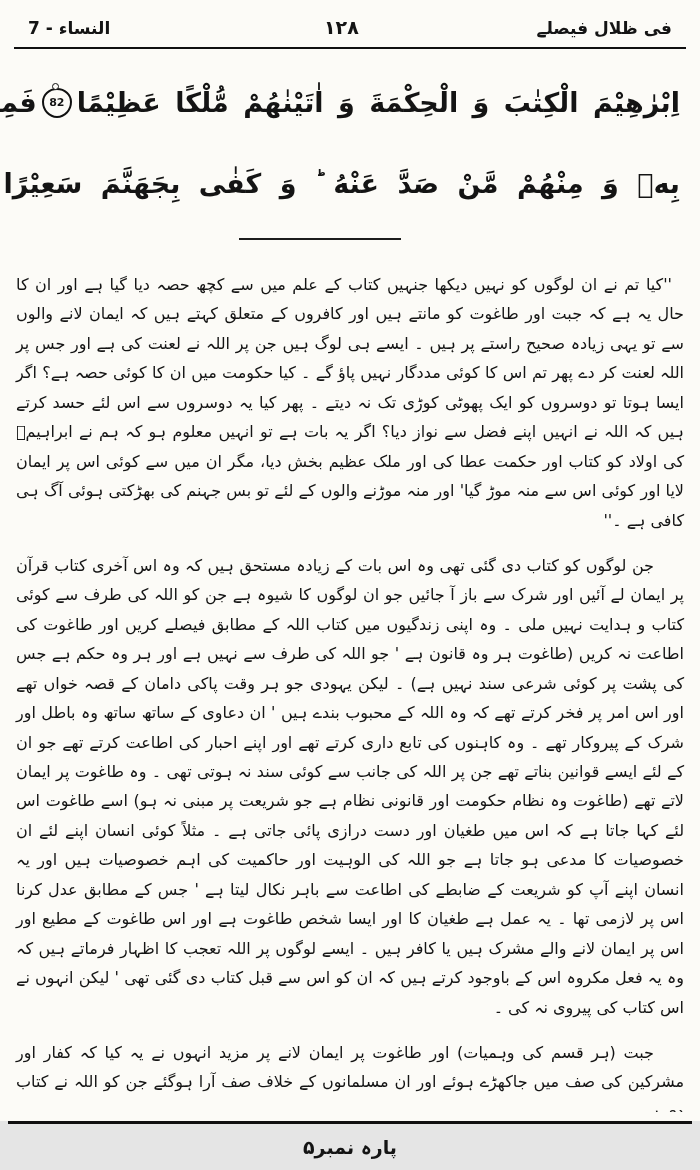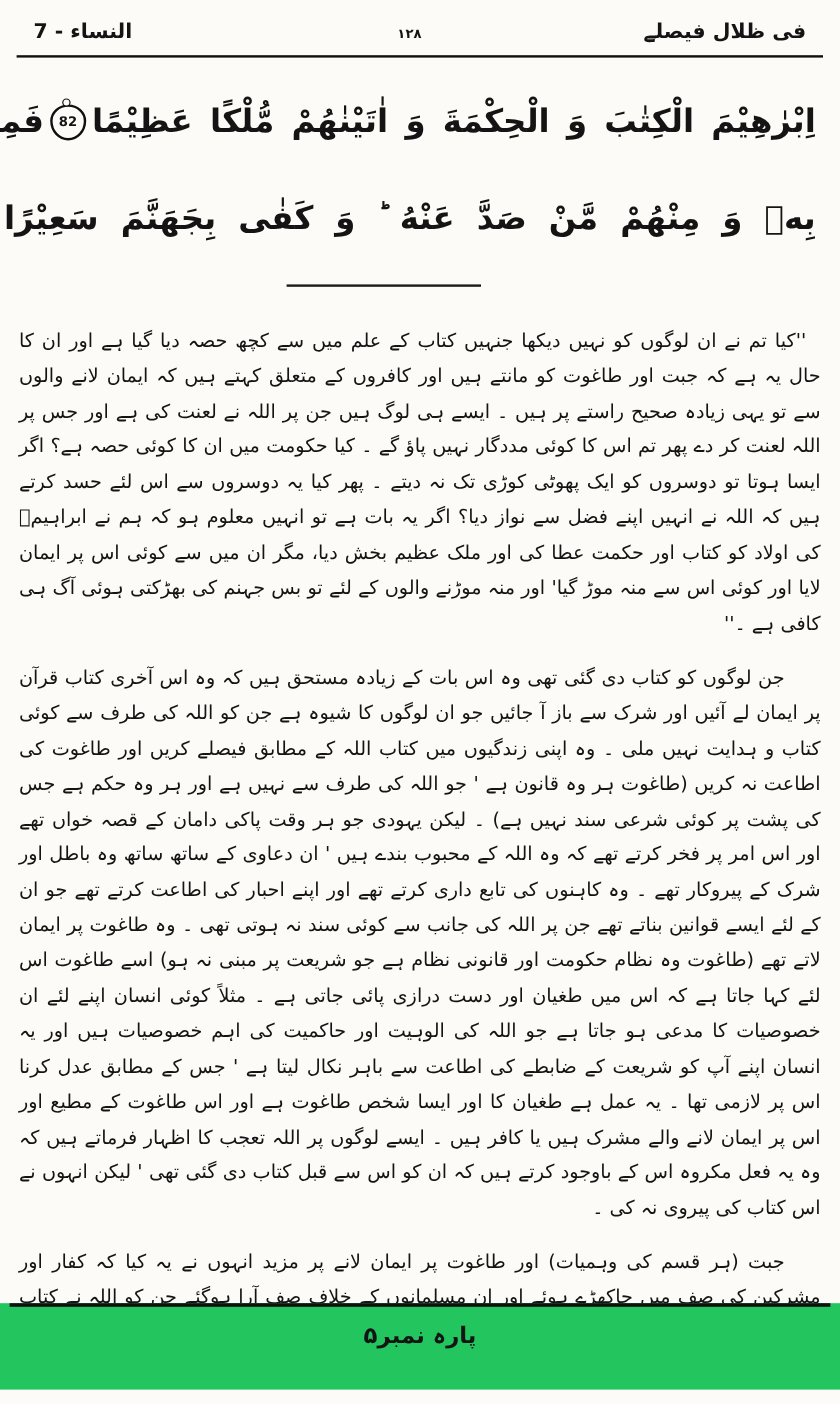--- a/index.html
+++ b/index.html
@@ -13,21 +13,21 @@
     direction: rtl;
   }
   .page { position: absolute; inset: 0 0 58px 0; padding: 0 14px; overflow: hidden; }
 
   
   .header {
     display: flex; align-items: baseline; justify-content: space-between;
     padding: 16px 14px 0 14px;
     font-weight: bold; font-size: 17px;
   }
-  .header .mid { font-size: 11px; letter-spacing: 2px; transform: translateX(18px); }
+  .header .mid { font-size: 19px; letter-spacing: 2px; transform: translateX(18px); }
   .header-rule { border-bottom: 2.5px solid #101010; margin-top: 9px; }
 
   
   .verse { margin: 34px 6px 0 6px; font-weight: bold; }
   .verse-line { font-size: 27px; word-spacing: 5px; line-height: 1.5; white-space: nowrap; }
   .verse-line.l1 { display: flex; justify-content: space-between; align-items: center; }
   .verse-line.l2 { margin-top: 40px; text-align: right; word-spacing: 9px; }
   .ayah {
     display: inline-flex; align-items: center; justify-content: center;
     width: 30px; height: 30px; border: 2px solid #101010; border-radius: 50% 50% 50% 50%/46% 46% 54% 54%;
@@ -45,21 +45,21 @@
 
   
   .para {
     font-size: 16px; line-height: 1.84; text-align: justify;
     margin: 16px 2px 8px 2px;
   }
   .para.indent { text-indent: 30px; }
   .para.quote { text-indent: 12px; }
 
   
-  .footer { position: absolute; bottom: 12px; left: 0; right: 0; height: 72px; background: #22c55e; }
+  .footer { position: absolute; bottom: 0; left: 0; right: 0; height: 49px; background: #e5e5e5; }
   .footer-rule { height: 3px; background: #101010; margin: 0 8px 12px 8px; }
   .footer-label { text-align: center; font-size: 19px; font-weight: bold; }
 </style>
 </head>
 <body>
 
 <div class="page">
 
   <div class="header">
     <span>فی ظلال فیصلے</span>

